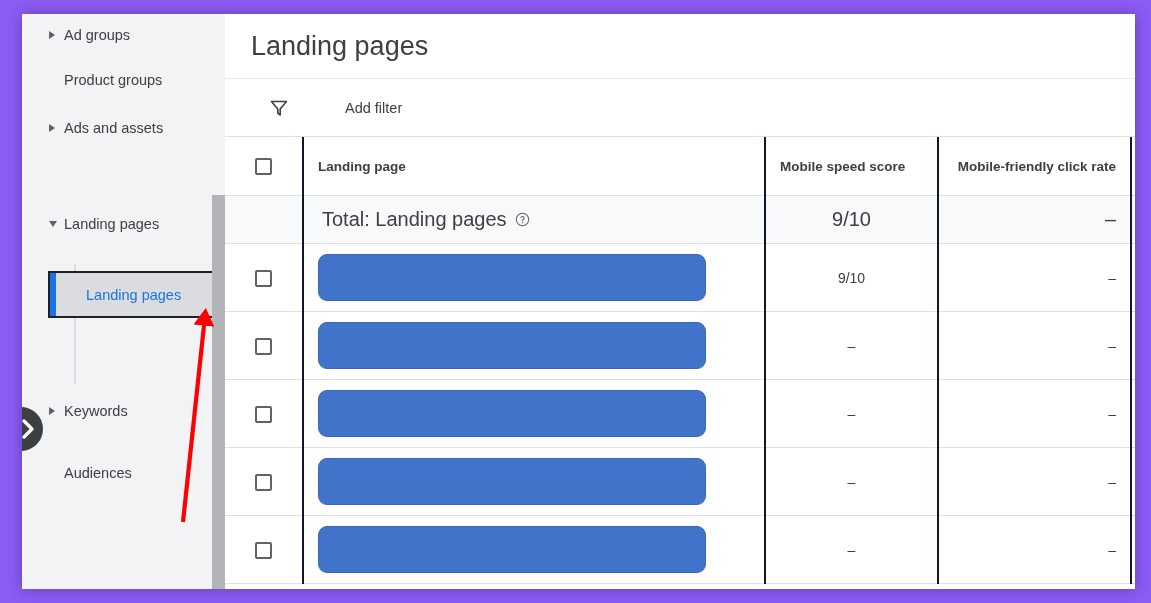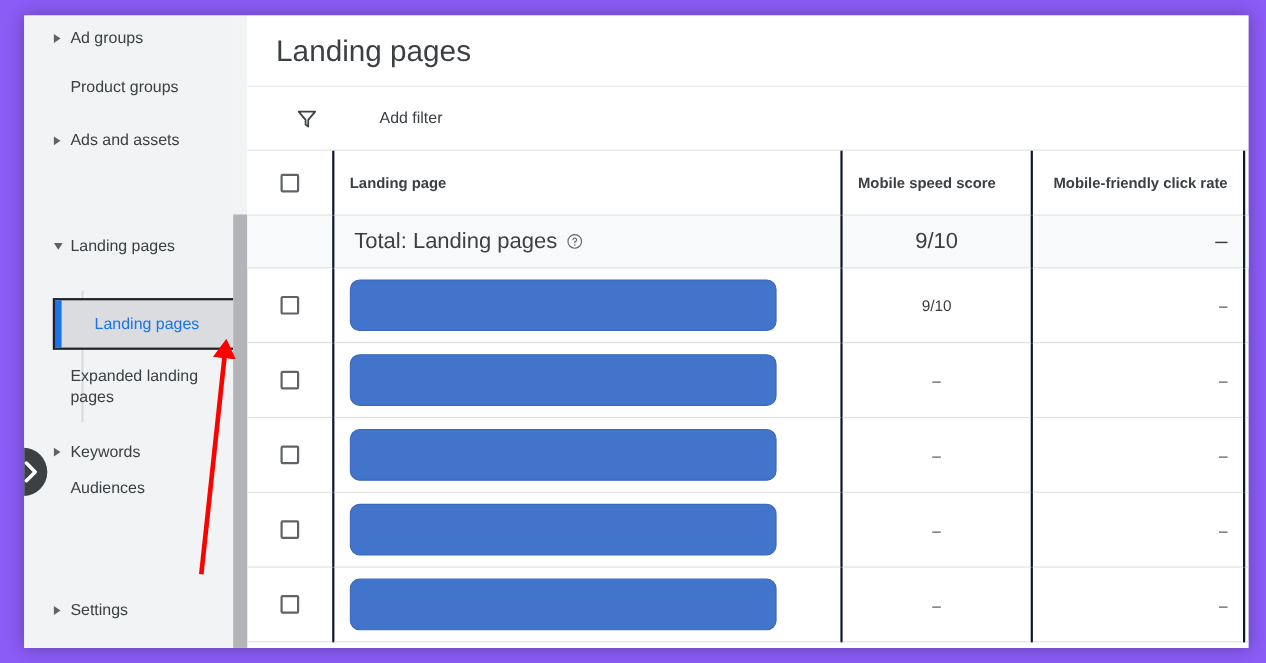--- a/index.html
+++ b/index.html
@@ -291,38 +291,31 @@
       </div>
 
 
       <div class="nav-item" style="position:absolute;left:0;top:186px;width:190px;height:48px;align-items:center;">
         <span class="caret down"></span>
         <span class="nav-label">Landing pages</span>
       </div>
 
       <div class="sub-rail" style="top:250px;height:120px;"></div>
 
-      <div class="nav-item no-caret" style="position:absolute;left:0;top:312px;width:190px;height:50px;align-items:flex-start;padding-top:7px;">
-        <span class="nav-label">Expanded landing pages</span>
-      </div>
 
       <div class="nav-item" style="position:absolute;left:0;top:373px;width:190px;height:48px;align-items:center;">
         <span class="caret right"></span>
         <span class="nav-label">Keywords</span>
       </div>
 
-      <div class="nav-item no-caret" style="position:absolute;left:0;top:421px;width:190px;height:48px;align-items:flex-start;">
+      <div class="nav-item no-caret" style="position:absolute;left:0;top:421px;width:190px;height:48px;align-items:flex-end;">
         <span class="nav-label">Audiences</span>
       </div>
 
 
-      <div class="nav-item" style="position:absolute;left:0;top:517px;width:190px;height:48px;align-items:center;">
-        <span class="caret right"></span>
-        <span class="nav-label">Settings</span>
-      </div>
 
       <div id="selected-nav">
         <span class="accent"></span>
         <span class="sel-label">Landing pages</span>
       </div>
     </div>
 
     <div id="sb-track"></div>
     <div id="sb-thumb"></div>
 

